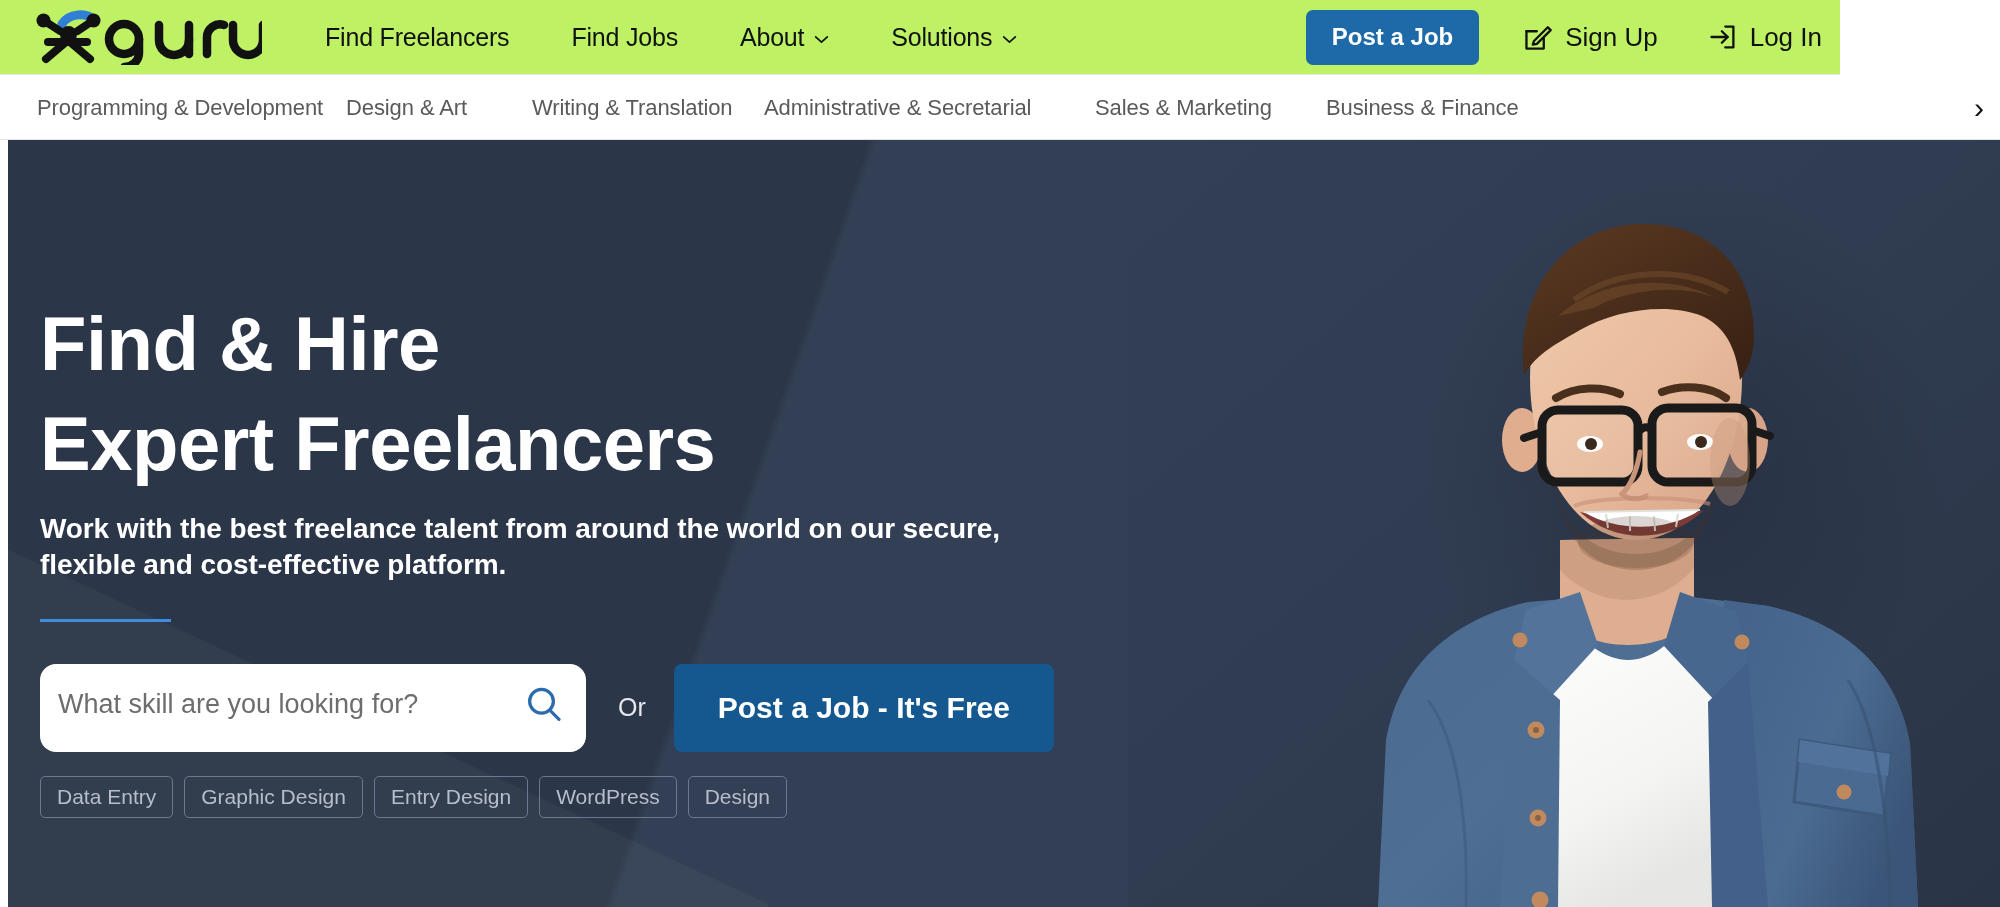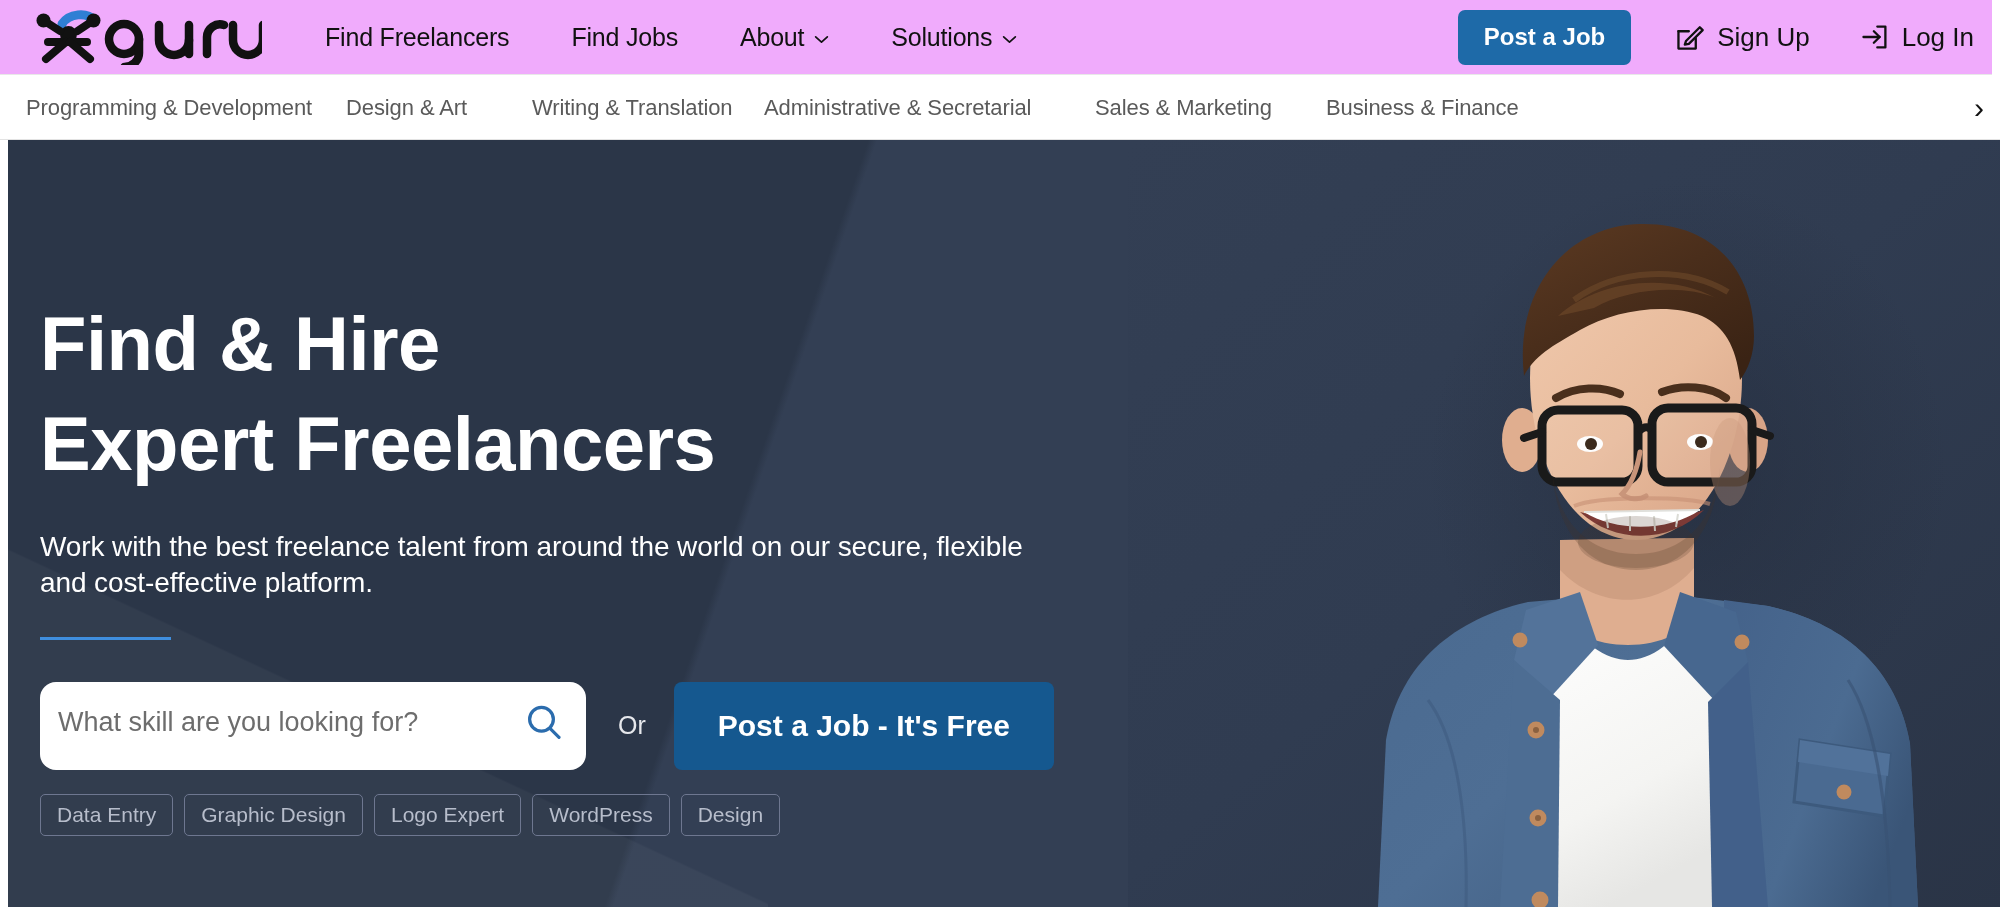--- a/index.html
+++ b/index.html
@@ -7,22 +7,22 @@
   html, body {
     width:2000px; height:907px;
     overflow:hidden;
     font-family:"Liberation Sans", sans-serif;
     background:#ffffff;
   }
   .page { position:relative; width:2000px; height:907px; overflow:hidden; }
 
   
   .topnav {
-    position:absolute; top:0; left:0; width:1992px; height:75px;
-    background:#f0abfc;
+    position:absolute; top:0; left:0; width:1840px; height:75px;
+    background:#bef264;
     display:flex; align-items:center;
     border-bottom:1px solid #e8e8e8;
     z-index:40;
   }
   .logo-wrap {
     margin-left:30px; width:232px; height:56px;
     display:flex; align-items:center;
     cursor:pointer;
   }
   .nav-links {
@@ -85,22 +85,22 @@
   }
 
   .hero-content { position:absolute; left:32px; top:0; width:1100px; z-index:6; }
   .hero-h1 {
     margin-top:165px;
     font-size:76px; line-height:1.02; color:#ffffff; font-weight:700;
     letter-spacing:-0.5px;
   }
   .hero-h1 .l2 { display:block; margin-top:22px; }
   .hero-sub {
-    margin-top:47px; font-size:28px; line-height:1.28; color:#ffffff;
-    font-weight:400; max-width:1000px; letter-spacing:-0.1px;
+    margin-top:29px; font-size:28px; line-height:1.28; color:#ffffff;
+    font-weight:700; max-width:1000px; letter-spacing:-0.1px;
   }
   .hero-rule {
     margin-top:36px; width:131px; height:3px; background:#3f8ede;
   }
 
   .search-row {
     margin-top:42px; display:flex; align-items:center;
   }
   .search-box {
     width:546px; height:88px; background:#fff; border-radius:16px;
@@ -219,21 +219,21 @@
           <path d="M3 13 L17 13" stroke="#111" stroke-width="2" fill="none" stroke-linecap="round"></path>
           <path d="M12 8 L17 13 L12 18" stroke="#111" stroke-width="2" fill="none" stroke-linecap="round" stroke-linejoin="round"></path>
         </svg>
         <span>Log In</span>
       </div>
 
     </div>
   </div>
 
   <div class="catbar">
-    <div class="cat-item" style="position:absolute;left:26px;">Programming &amp; Development</div>
+    <div class="cat-item" style="position:absolute;left:37px;">Programming &amp; Development</div>
     <div class="cat-item" style="position:absolute;left:346px;">Design &amp; Art</div>
     <div class="cat-item" style="position:absolute;left:532px;">Writing &amp; Translation</div>
     <div class="cat-item" style="position:absolute;left:764px;">Administrative &amp; Secretarial</div>
     <div class="cat-item" style="position:absolute;left:1095px;">Sales &amp; Marketing</div>
     <div class="cat-item" style="position:absolute;left:1326px;">Business &amp; Finance</div>
 
     <div class="cat-fade">
       <span class="cat-next">›</span>
     </div>
   </div>
@@ -379,21 +379,21 @@
         </div>
 
         <span class="or-text">Or</span>
 
         <button class="btn-postfree">Post a Job - It's Free</button>
       </div>
 
       <div class="tags-row">
         <button class="tag">Data Entry</button>
         <button class="tag">Graphic Design</button>
-        <button class="tag">Logo Expert</button>
+        <button class="tag">Entry Design</button>
         <button class="tag">WordPress</button>
         <button class="tag">Design</button>
       </div>
 
     </div>
   </div>
 
 </div>
 
 </body></html>

